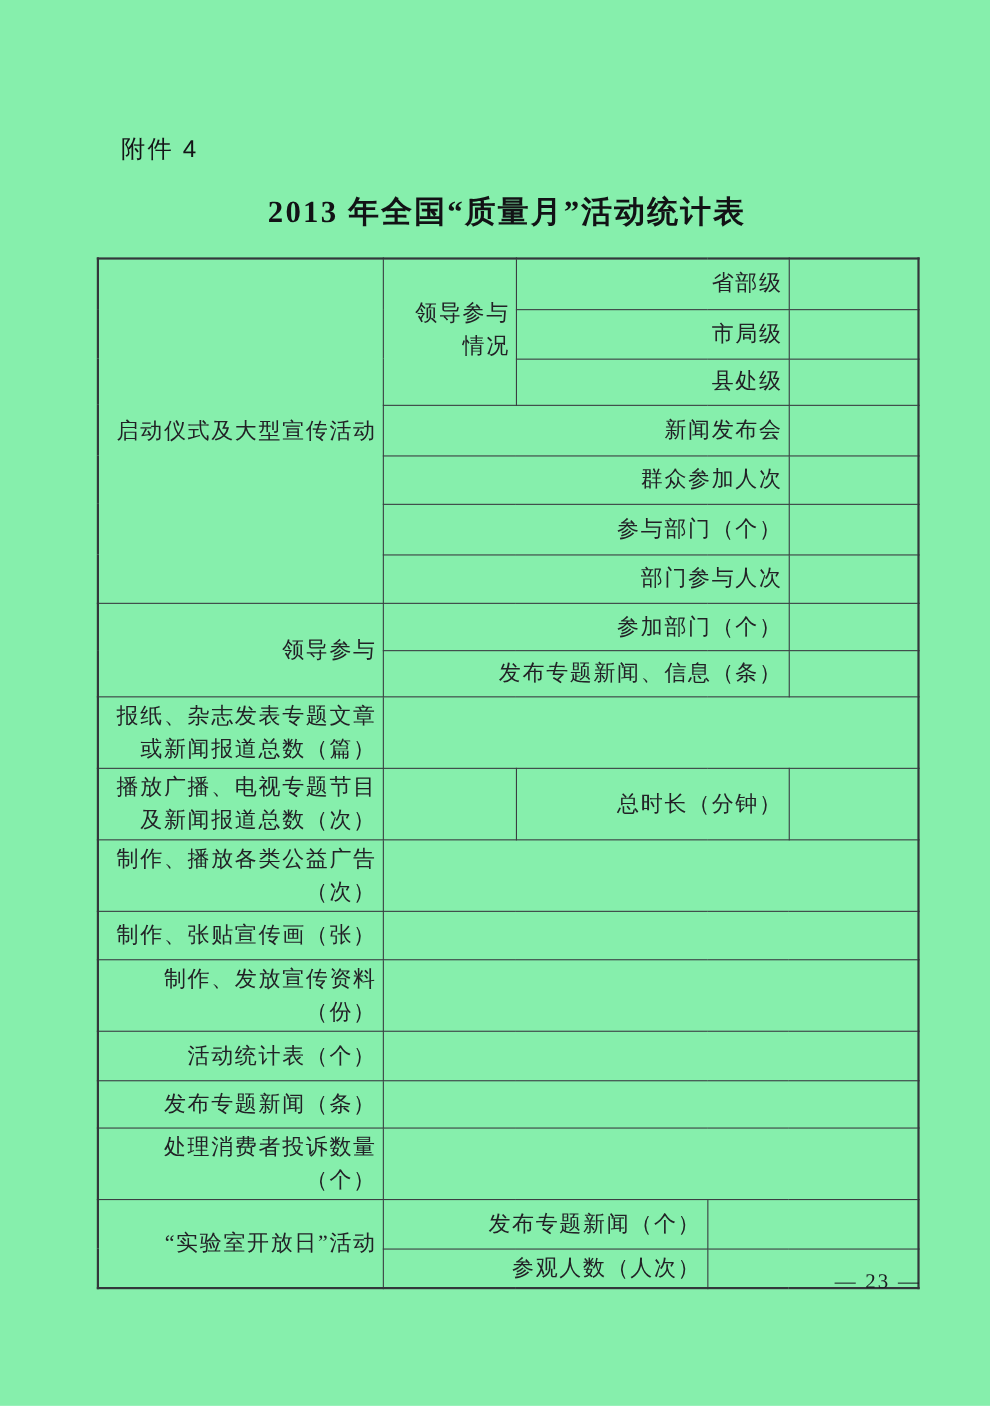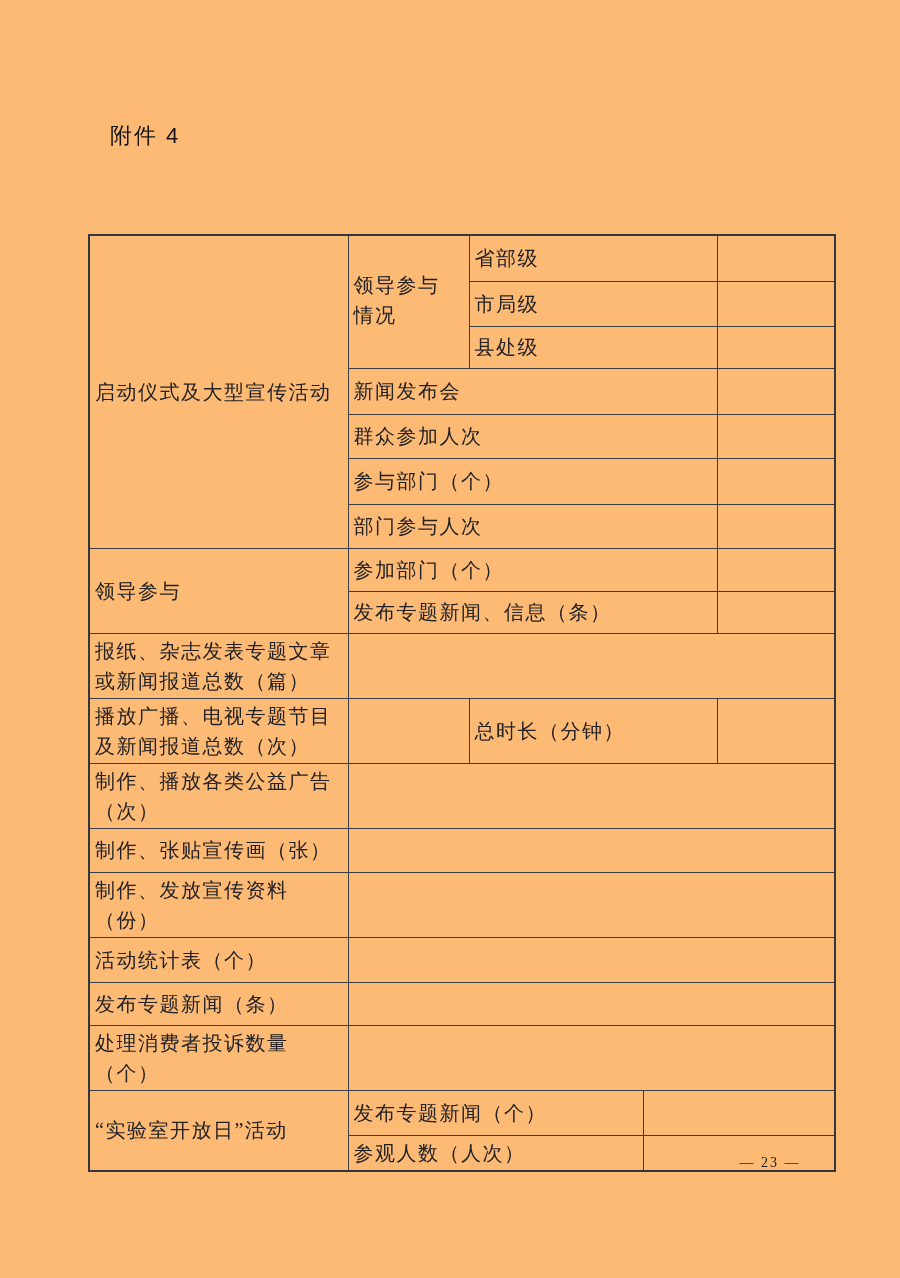--- a/index.html
+++ b/index.html
@@ -3,57 +3,58 @@
 <meta charset="utf-8">
 <style>
   html,body{margin:0;padding:0;}
   body{
     width:900px;height:1278px;position:relative;
     background:#fdfdfc;
     font-family:"Liberation Serif","DejaVu Serif",serif;
     color:#1d1d20;
     overflow:hidden;
   }
-  .page{position:absolute;inset:0;background:#fdba74;}
+  .page{position:absolute;inset:0;background:#86efac;}
   .attachment{
     position:absolute;left:110px;top:121px;
     font-family:"Liberation Sans","DejaVu Sans",sans-serif;
     font-size:22px;letter-spacing:2px;color:#141417;
   }
   .title{
     position:absolute;left:88px;top:174px;width:746px;margin:0;
     text-align:center;font-size:28px;font-weight:700;
     letter-spacing:2px;color:#121215;
   }
   table.stat{
     position:absolute;left:88px;top:234px;width:746px;
     border-collapse:collapse;table-layout:fixed;
     border:2.5px solid #33373b;
   }
   table.stat td{
     border:1.6px solid #3a3e42;
-    text-align:left;vertical-align:middle;
+    text-align:right;vertical-align:middle;
     font-size:20px;letter-spacing:1.5px;line-height:1.5;
     padding:2px 5px;color:#222226;
     overflow:hidden;
   }
   td.cat{font-size:19px;letter-spacing:0.5px;padding:2px 4px;}
   td.leader span{display:block;font-family:Liberation Mono, monospace;}
   .pageno{
-    position:absolute;left:690px;top:1155px;width:160px;
-    text-align:center;font-size:14px;letter-spacing:2px;color:#1c1c22;
+    position:absolute;left:718px;top:1155px;width:160px;
+    text-align:center;font-size:19px;letter-spacing:2px;color:#1c1c22;
   }
 </style>
 </head>
 <body>
 
 <div class="page">
 
   <div class="attachment">附件 4</div>
 
+  <h1 class="title">2013 年全国“质量月”活动统计表</h1>
 
   <table class="stat">
     <colgroup>
       <col style="width:259px">
         <col style="width:121px">
         <col style="width:174px">
         <col style="width:74px">
         <col style="width:118px">
     </colgroup>
     <tbody>

